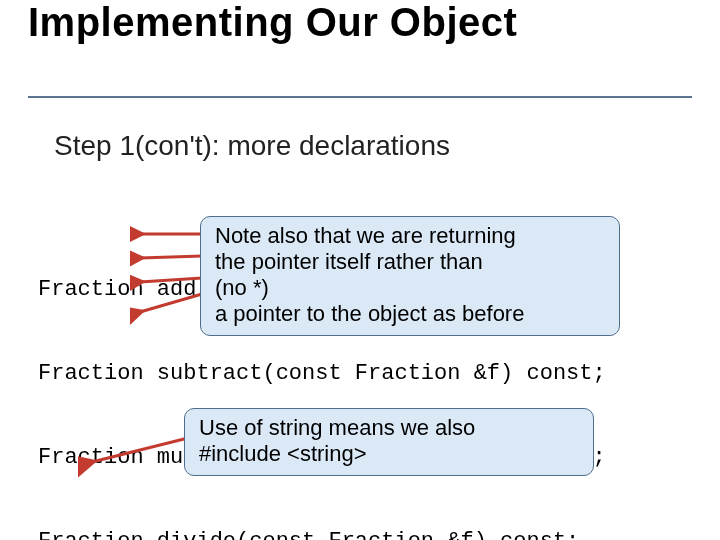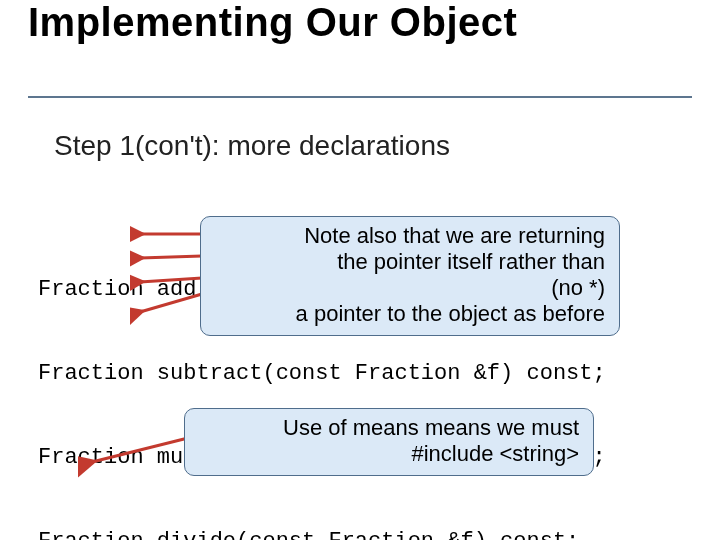--- a/index.html
+++ b/index.html
@@ -54,21 +54,21 @@
     white-space: pre;
   }
   .callout {
     position: absolute;
     background: #dbe9f7;
     border: 1.5px solid #4f6d8c;
     border-radius: 10px;
     font-family: Arial, Helvetica, sans-serif;
     font-size: 22px;
     color: #000000;
-    text-align: right;
+    text-align: left;
     padding: 6px 14px 8px 14px;
     line-height: 26px;
   }
   .callout1 {
     top: 216px;
     left: 200px;
     width: 390px;
     z-index: 5;
   }
   .callout2 {
@@ -128,17 +128,17 @@
     <div>the pointer itself rather than</div>
     <div>(no *)</div>
     <div>a pointer to the object as before</div>
   </div>
 
   <svg class="arrow-svg" style="top:428px; left:78px;" width="120" height="50">
     <line x1="110" y1="10" x2="14" y2="34" stroke="#c33a2f" stroke-width="3" marker-end="url(#ah1)"></line>
   </svg>
 
   <div class="callout callout2">
-    <div>Use of means means we must</div>
+    <div>Use of string means we also</div>
     <div>#include &lt;string&gt;</div>
   </div>
 
 </div>
 
 </body></html>

